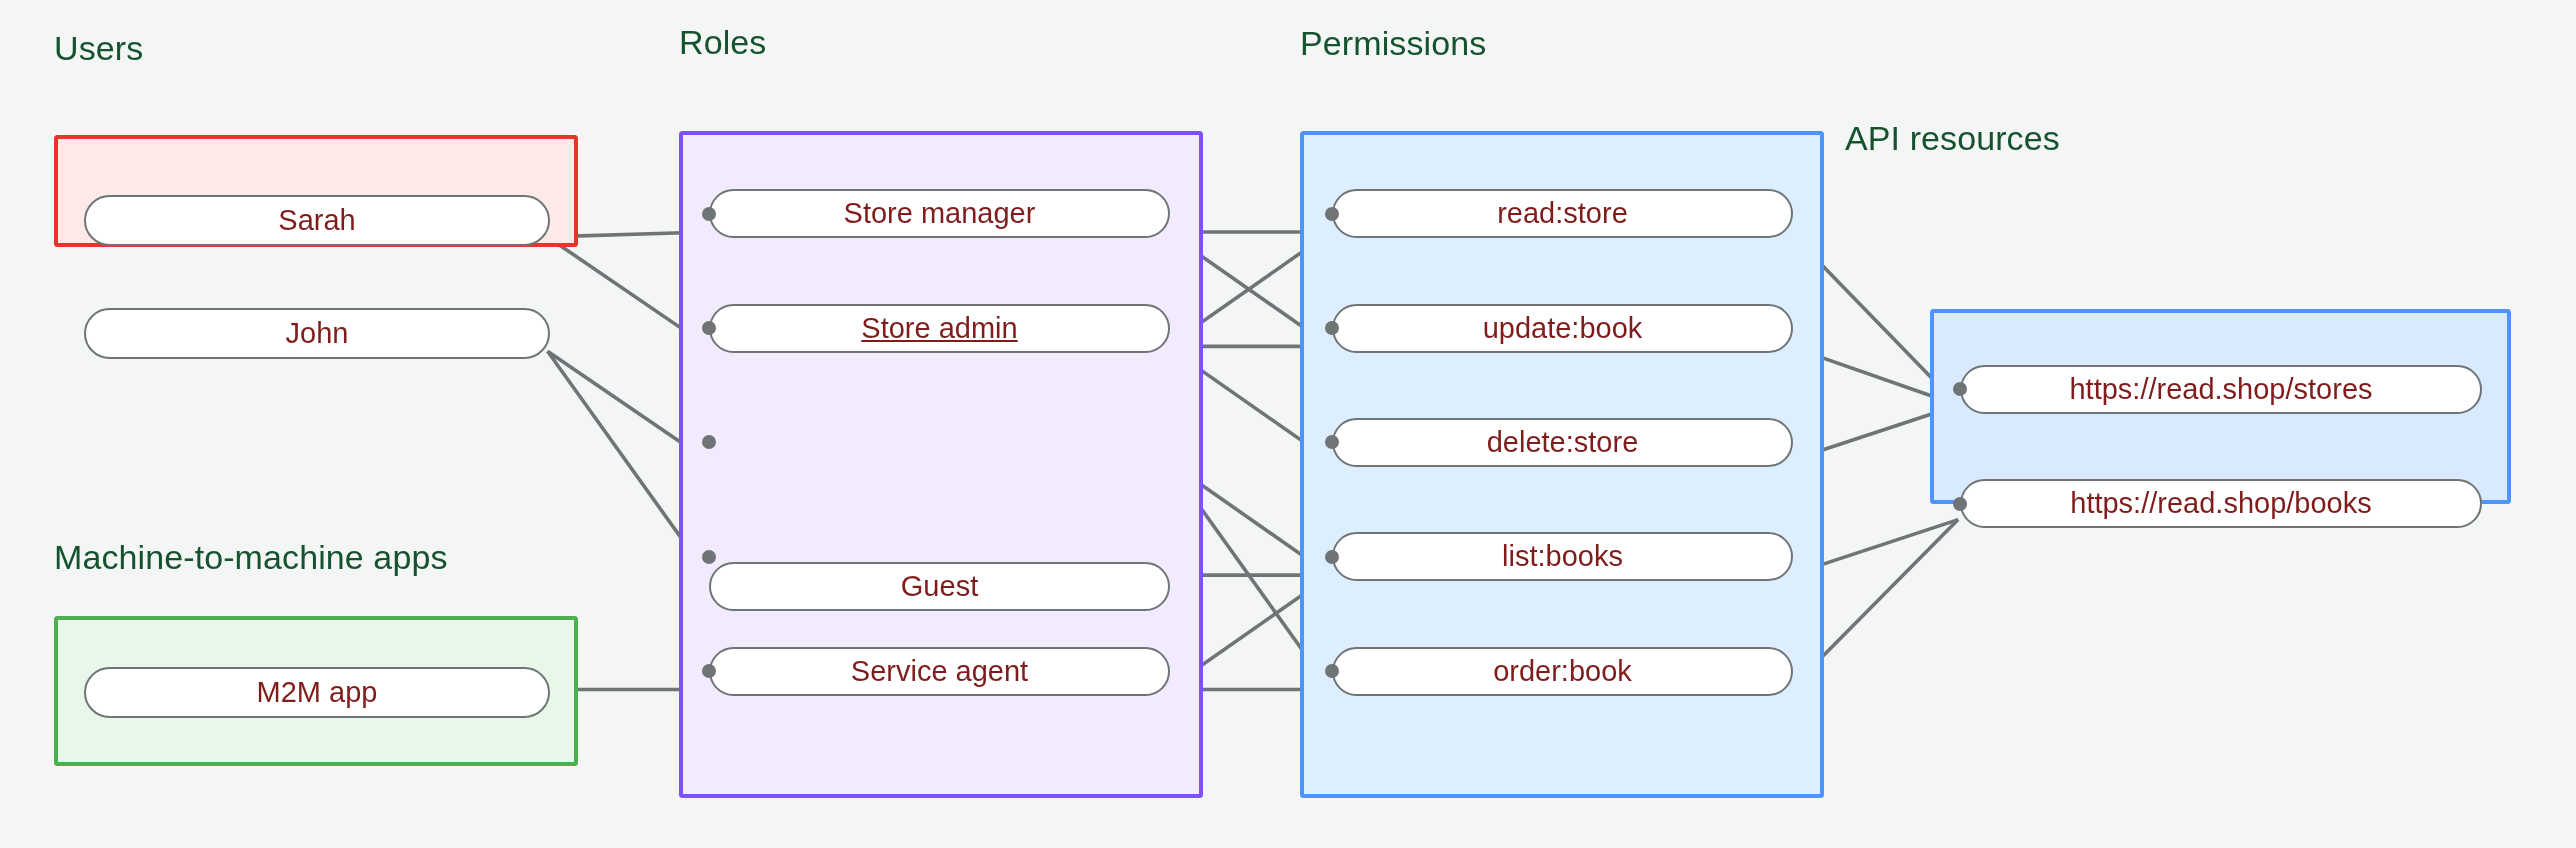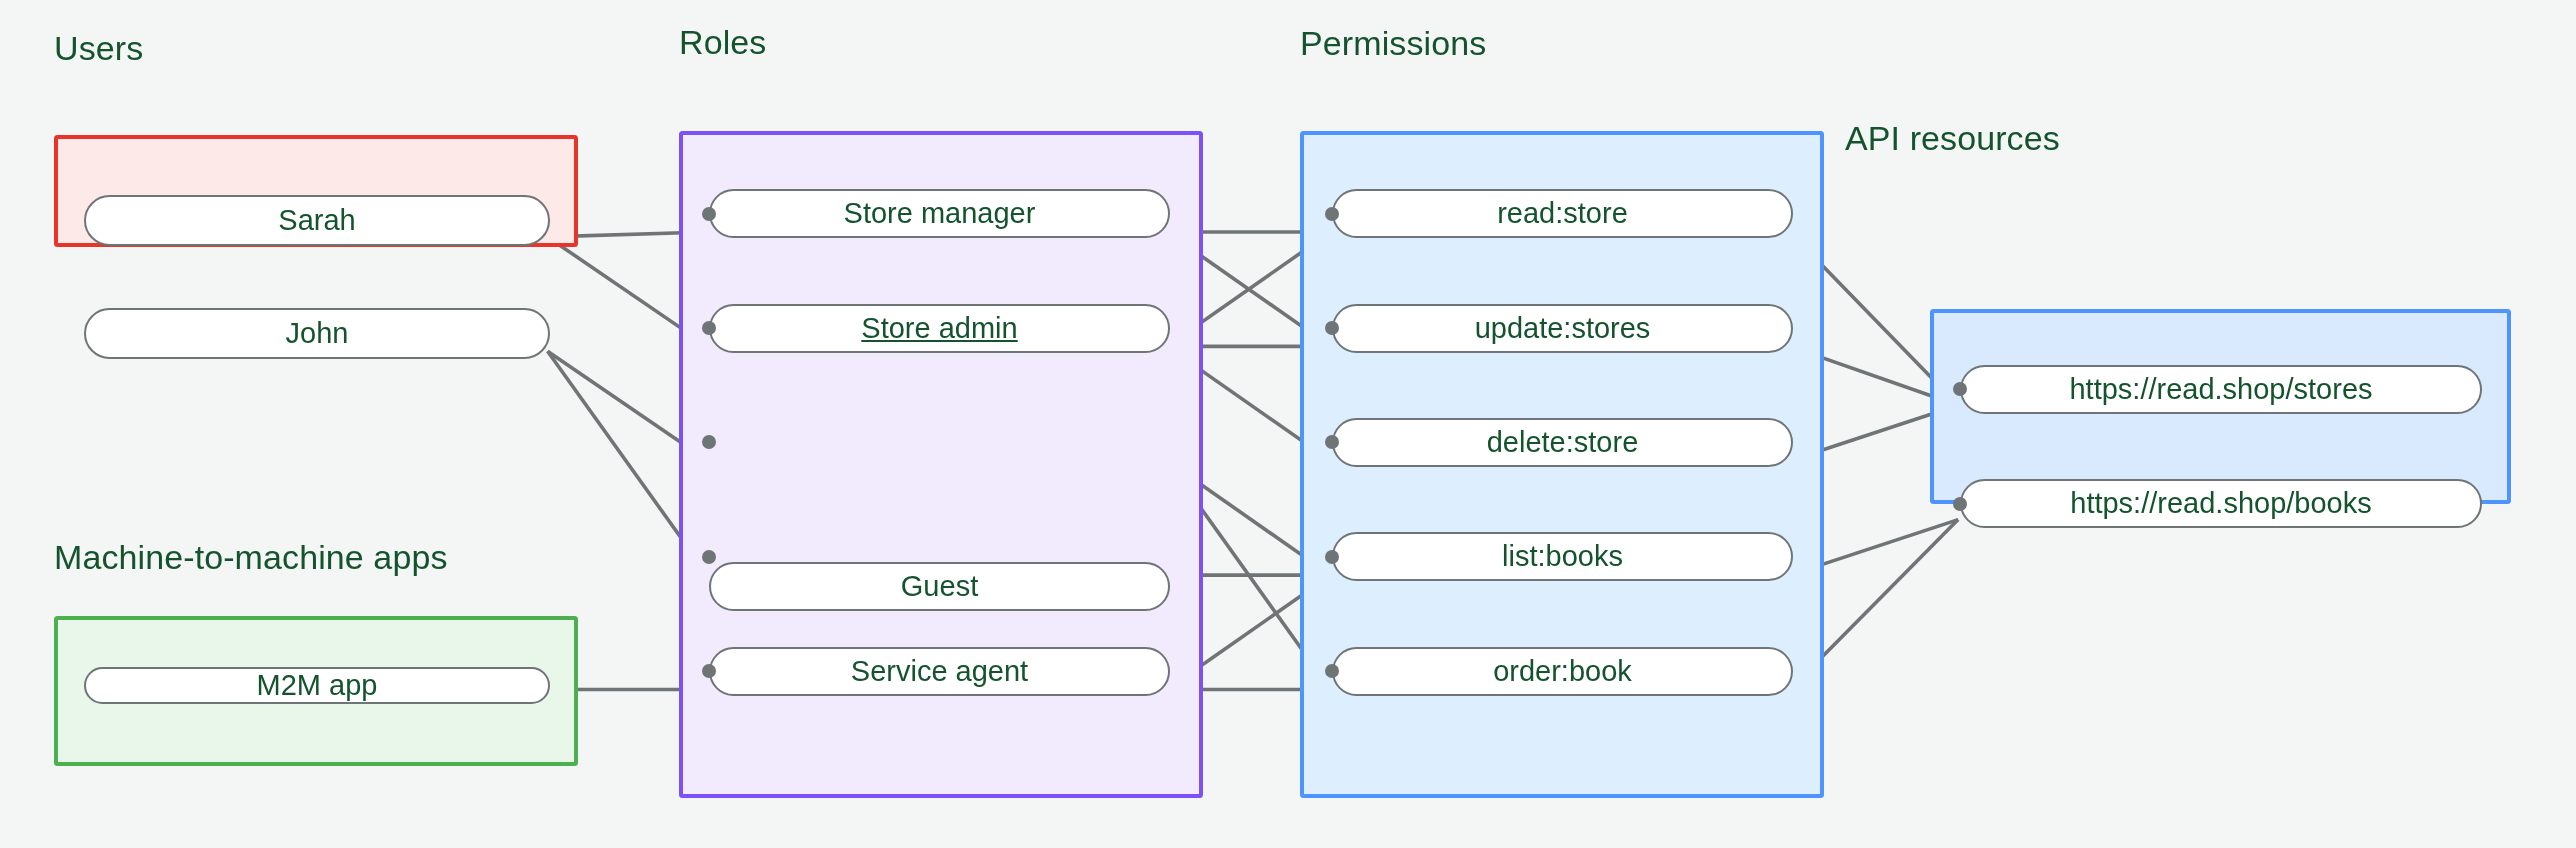--- a/index.html
+++ b/index.html
@@ -48,21 +48,21 @@
   .node {
     position: absolute;
     box-sizing: border-box;
     background: #ffffff;
     border: 2.6px solid #6f7576;
     border-radius: 42px;
     display: flex;
     align-items: center;
     justify-content: center;
     font-size: 29px;
-    color: #14532d;
+    color: #7f1d1d;
     white-space: nowrap;
     z-index: 4;
   }
   .dot {
     position: absolute;
     width: 14px;
     height: 14px;
     margin-left: -7px;
     margin-top: -7px;
     border-radius: 50%;
@@ -118,42 +118,42 @@
   <div class="group-label" style="left:1845px; top:119px;">API resources</div>
   <div class="group-box apiresources" style="left:1930px; top:309px; width:581px; height:195px;"></div>
 
   <div class="node" style="left:84px; top:195px; width:466px; height:51px;">
     <span>Sarah</span>
   </div>
   <div class="node" style="left:84px; top:308px; width:466px; height:51px;">
     <span>John</span>
   </div>
 
-  <div class="node" style="left:84px; top:667px; width:466px; height:37px;">
+  <div class="node" style="left:84px; top:667px; width:466px; height:51px;">
     <span>M2M app</span>
   </div>
 
   <div class="node" style="left:709px; top:189px; width:461px; height:49px;">
     <span>Store manager</span>
   </div>
   <div class="node" style="left:709px; top:304px; width:461px; height:49px;text-decoration:underline;">
     <span>Store admin</span>
   </div>
   <div class="node" style="left:709px; top:532px; width:461px; height:49px;margin-top:30px;">
     <span>Guest</span>
   </div>
   <div class="node" style="left:709px; top:647px; width:461px; height:49px;">
     <span>Service agent</span>
   </div>
 
   <div class="node" style="left:1332px; top:189px; width:461px; height:49px;">
     <span>read:store</span>
   </div>
   <div class="node" style="left:1332px; top:304px; width:461px; height:49px;">
-    <span>update:stores</span>
+    <span>update:book</span>
   </div>
   <div class="node" style="left:1332px; top:418px; width:461px; height:49px;">
     <span>delete:store</span>
   </div>
   <div class="node" style="left:1332px; top:532px; width:461px; height:49px;">
     <span>list:books</span>
   </div>
   <div class="node" style="left:1332px; top:647px; width:461px; height:49px;">
     <span>order:book</span>
   </div>

